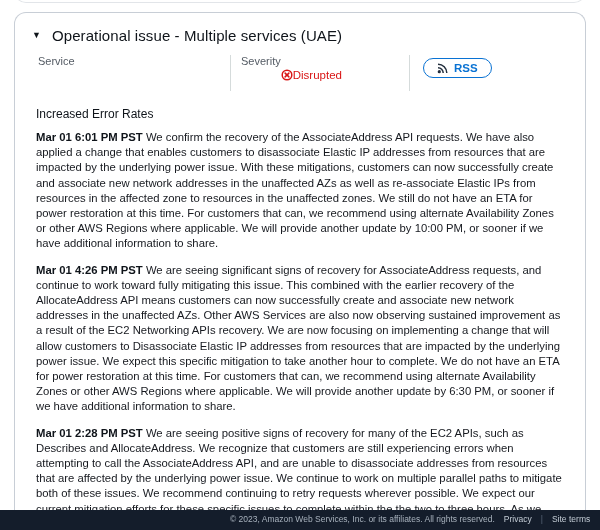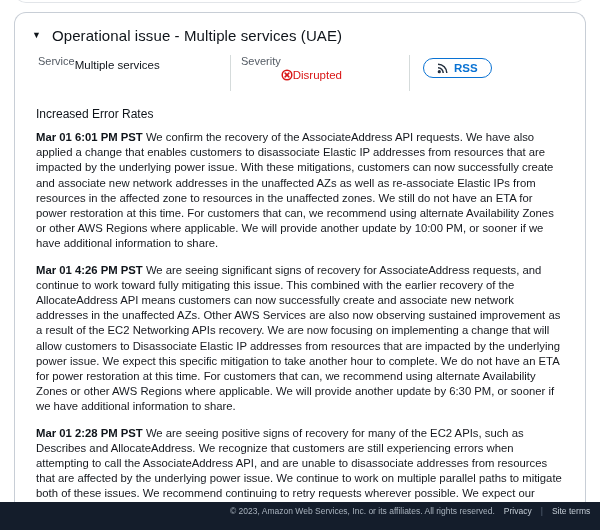--- a/index.html
+++ b/index.html
@@ -46,21 +46,21 @@
   .rss-btn svg { display: block; }
 
   .section-title { font-size: 12px; font-weight: normal; color: #0f141a; margin: 16px 0 9px 10px; }
 
   .updates { padding: 0 10px; }
   .update { font-size: 11.3px; line-height: 15.2px; color: #16191f; margin-bottom: 11px; text-align: left; }
   .update .ts { font-weight: bold; color: #0f141a; }
   .update .ts::after { content: " "; white-space: pre; }
 
   .footer {
-    position: absolute; left: 0; right: 0; bottom: 0; height: 28px; z-index: 5;
+    position: absolute; left: 0; right: 0; bottom: 0; height: 20px; z-index: 5;
     background: #141d2b; overflow: hidden;
     display: flex; align-items: flex-start; gap: 9px;
     padding: 4px 0 0 230px; font-size: 8.5px; color: #a8b2bd; white-space: nowrap;
   }
   .footer a { color: #c3ccd5; text-decoration: none; }
   .f-sep { color: #5a6678; }
 </style>
 </head>
 <body>
 
@@ -71,21 +71,20 @@
   <section class="card">
 
     <div class="card-header">
       <span class="caret">▼</span>
       <h1 class="incident-title">Operational issue - Multiple services (UAE)</h1>
     </div>
 
     <div class="meta-row">
       <div class="meta-col c1">
         <div class="meta-label">Service</div>
-        <div class="meta-value">Multiple services</div>
       </div>
       <div class="vdiv"></div>
       <div class="meta-col c2">
         <div class="meta-label">Severity</div>
         <div class="meta-value severity-value">
           <span>
             <svg width="12" height="12" viewBox="0 0 12 12">
               <circle cx="6" cy="6" r="4.8" fill="none" stroke="#d91515" stroke-width="1.5"></circle>
               <path d="M4.1 4.1 L7.9 7.9 M7.9 4.1 L4.1 7.9" stroke="#d91515" stroke-width="1.5" stroke-linecap="round"></path>
             </svg>

